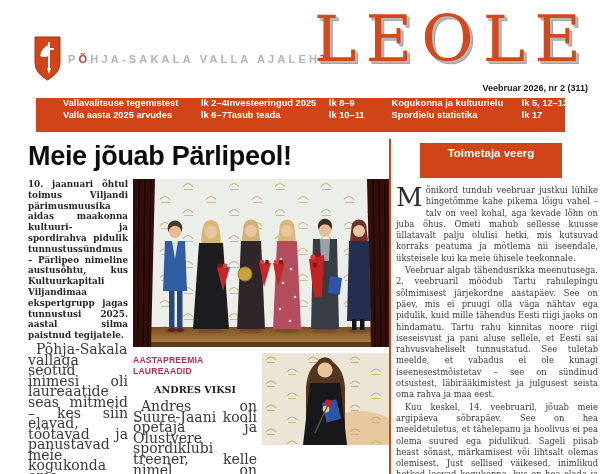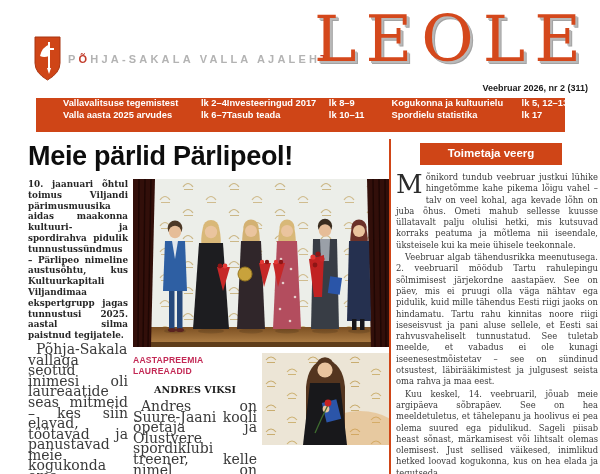--- a/index.html
+++ b/index.html
@@ -48,21 +48,21 @@
     text-align:center;margin:8px 0 6px 0;color:#1c1c1c;}
 
   .photo-main{display:block;width:256px;height:168px;}
   .caption{font-size:7.3px;line-height:9.2px;color:#333;margin-top:3px;text-align:left;}
   .lower-row{display:flex;gap:5px;margin-top:6px;}
   .col2{width:124px;}
   .photo2{display:block;width:127px;height:92px;}
 
   
   .editor-head{margin:2px 36px 7px 24px;background:#cf4517;color:#fff;text-align:center;
-    font-size:11.5px;font-weight:bold;padding:4px 0 6px 0;}
+    font-size:11.5px;font-weight:bold;padding:4px 0 19px 0;}
   .ed-p{font-family:"DejaVu Serif",serif;font-size:8.4px;line-height:11.3px;color:#3a3a3a;
     text-align:justify;margin:0;}
   .ed-p + .ed-p{text-indent:9px;margin-top:1px;}
   .dropcap{float:left;font-family:"DejaVu Serif",serif;font-size:26px;line-height:22px;
     padding:1px 3px 0 0;color:#2b2b2b;}
 </style>
 </head>
 <body>
 
 <div class="page">
@@ -81,37 +81,37 @@
   </div>
 
   <div class="tocbar">
     <div class="toc-col c1">
       <span class="toc-label">Vallavalitsuse tegemistest</span>
       <span class="toc-pages">lk 2–4</span>
       <span class="toc-label">Valla aasta 2025 arvudes</span>
       <span class="toc-pages">lk 6–7</span>
     </div>
     <div class="toc-col c2">
-      <span class="toc-label">Investeeringud 2017</span>
+      <span class="toc-label">Investeeringud 2025</span>
       <span class="toc-pages">lk 8–9</span>
       <span class="toc-label">Tasub teada</span>
       <span class="toc-pages">lk 10–11</span>
     </div>
     <div class="toc-col c3">
       <span class="toc-label">Kogukonna ja kultuurielu</span>
       <span class="toc-pages">lk 5, 12–13</span>
       <span class="toc-label">Spordielu statistika</span>
       <span class="toc-pages">lk 17</span>
     </div>
   </div>
 
   <div class="main">
 
     <div class="left-zone">
-      <h1 class="headline">Meie pärlid Pärlipeol!</h1>
+      <h1 class="headline">Meie jõuab Pärlipeol!</h1>
       <div class="columns">
         <div class="col1">
           <p class="bodytext lead">10. jaanuari õhtul toimus Viljandi pärimusmuusika aidas maakonna kultuuri- ja spordirahva pidulik tunnustussündmus – Pärlipeo nimeline austusõhtu, kus Kultuurkapitali Viljandimaa ekspertgrupp jagas tunnustusi 2025. aastal silma paistnud tegijatele.</p>
           <p class="bodytext indent">Põhja-Sakala vallaga seotud inimesi oli laureaatide seas mitmeid – kes siin elavad, töötavad ja panustavad meie kogukonda oma tegevusega rahvakultuuri, spordi ja kultuurikorralduse vallas.</p>
           <p class="sec-head">KULTUURIPÄRLI PREEMIA</p>
 
         </div>
 
         <div class="col-right">
 

